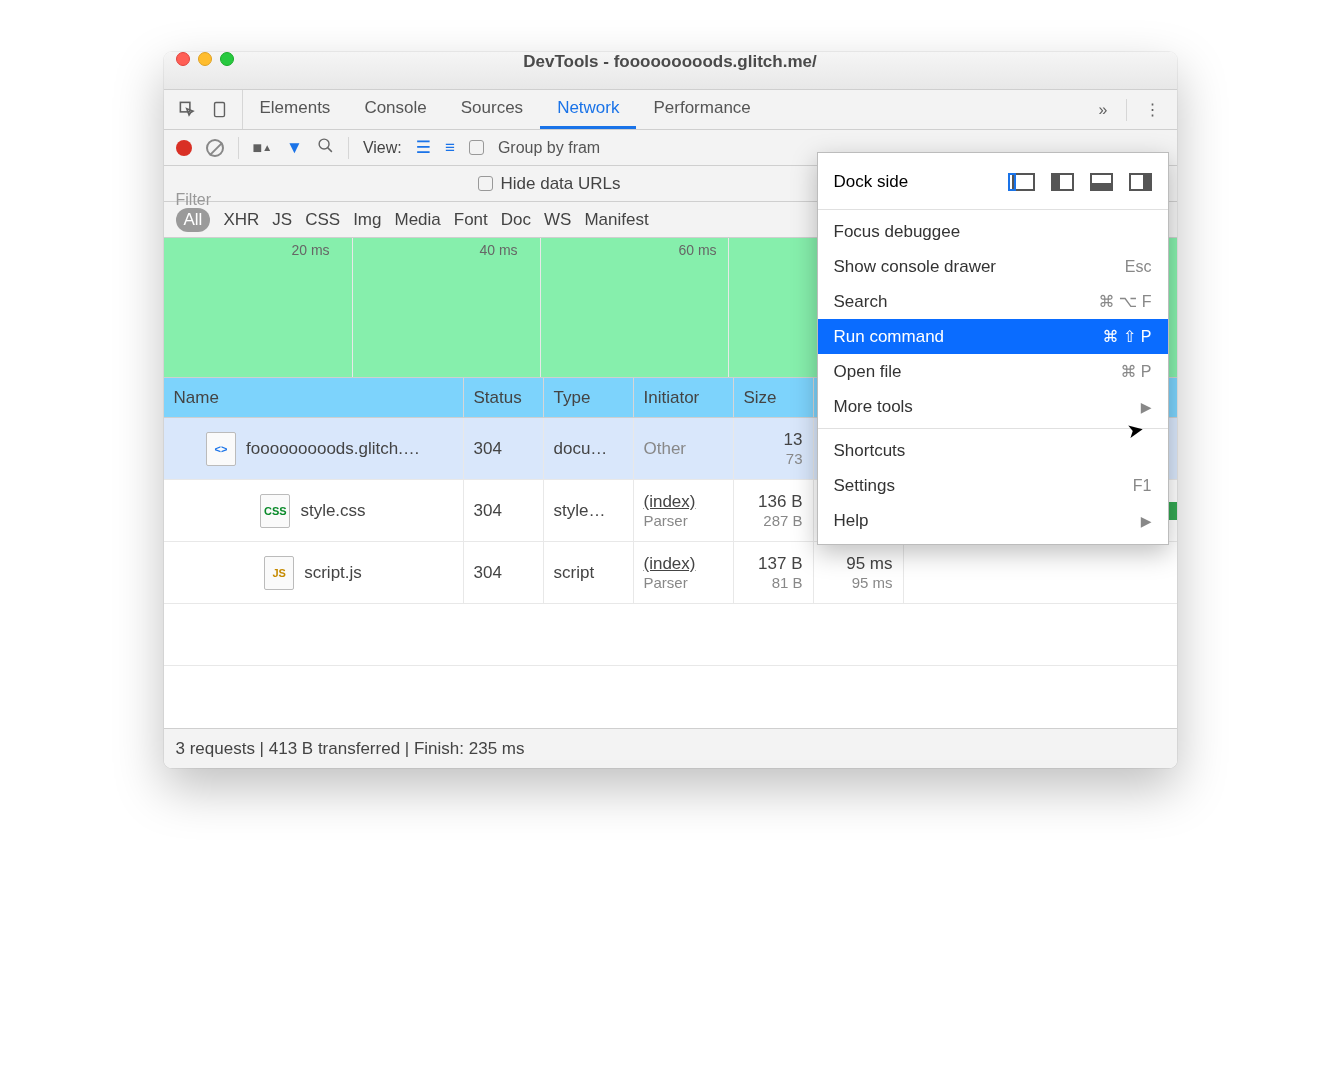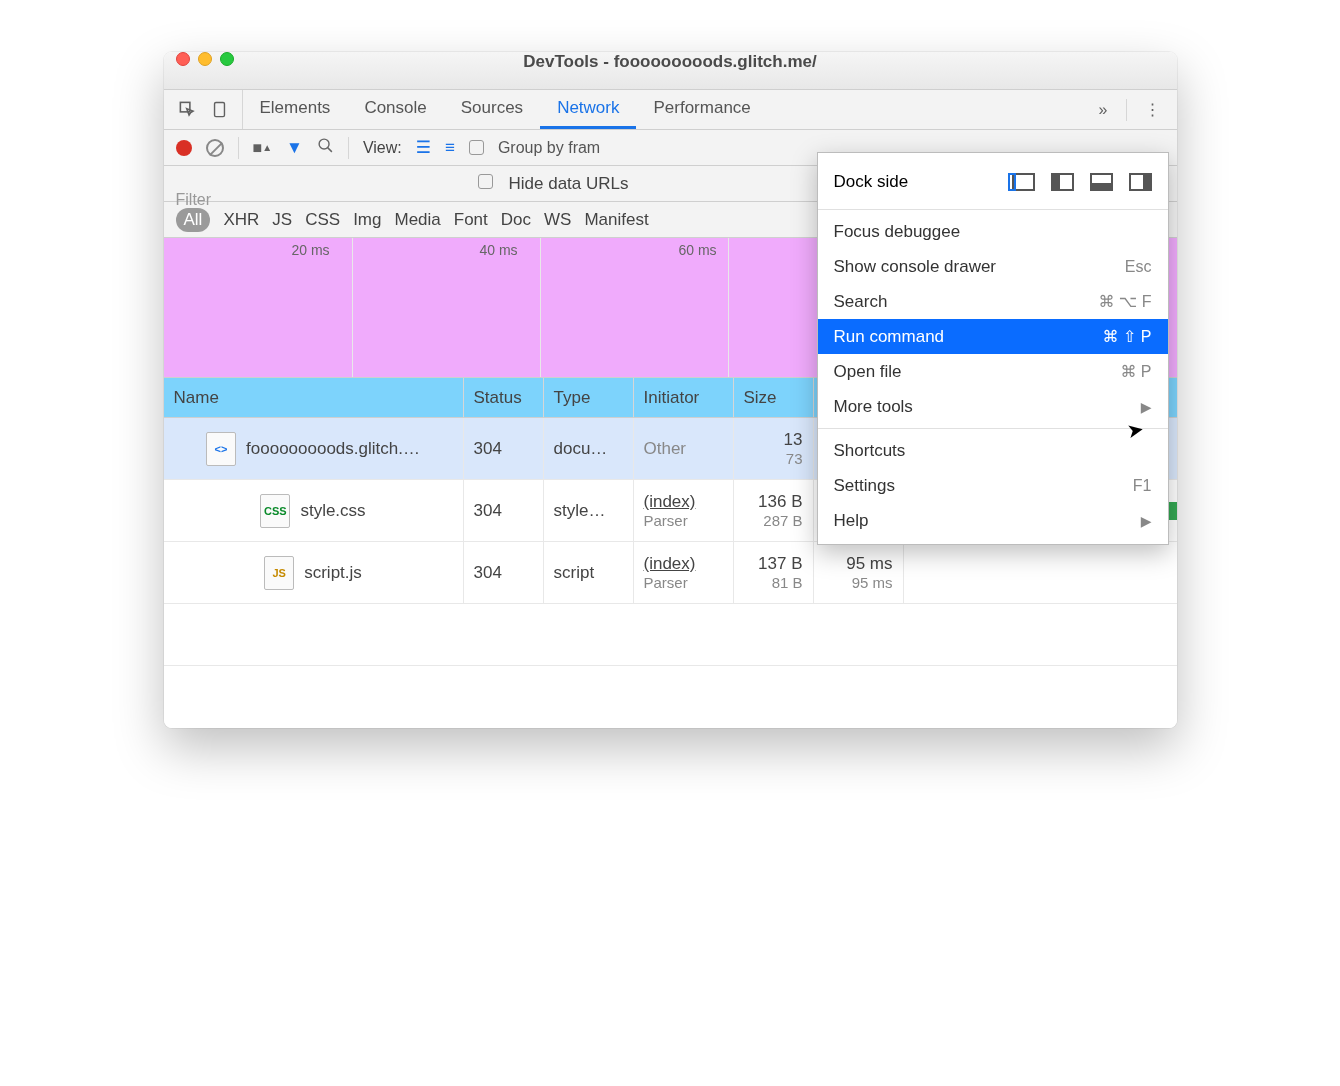--- a/index.html
+++ b/index.html
@@ -23,25 +23,25 @@
 .nosign::after{content:"";position:absolute;width:2px;height:18px;background:#888;left:7px;top:-1px;transform:rotate(45deg);}
 .vdiv { width:1px; height:22px; background:#d6d6d6; }
 .search-ic{font-size:17px;color:#666;}
 .funnel-ic{color:#1a73e8;font-size:17px;}
 .view-label{color:#444;}
 .view-btn{color:#1a73e8;font-size:17px;}
 .checkbox-box{width:15px;height:15px;border:1px solid #999;border-radius:3px;display:inline-block;}
 .filterbar { height:36px; background:#f3f3f3; border-bottom:1px solid #cfcfcf; display:flex; align-items:center; }
 .filter-input { flex:0 0 314px; border:none; background:transparent; padding:0 12px; height:100%; font-size:16px; outline:none; color:#555;margin-top:32px; }
 .filter-input::placeholder{color:#999;}
-.hide-urls { display:flex; gap:16px; font-size:17px; color:#444; }
+.hide-urls { display:flex; align-items:center; gap:8px; font-size:17px; color:#444; }
 .filter-chips { height:36px; background:#f3f3f3; border-bottom:1px solid #cfcfcf; display:flex; align-items:center; gap:13px; padding:0 12px; font-size:17px; color:#444; }
 .chip { color:#444; cursor:pointer; }
 .chip.all{ background:#9a9a9a; color:#fff; padding:2px 8px; border-radius:12px; }
-.timeline { height:140px; border-bottom:1px solid #cfcfcf; position:relative; background:#f0abfc; }
+.timeline { height:140px; border-bottom:1px solid #cfcfcf; position:relative; background:#86efac; }
 .tick { position:absolute; top:4px; font-size:14px; color:#666; }
 .tlborder { position:absolute; top:0; bottom:0; width:1px; background:#e8e8e8; }
 .table { background:#fff; }
 .thead { display:flex; height:40px; border-bottom:1px solid #cfcfcf; background:#7dd3fc; }
 .th { padding:0 10px; display:flex; align-items:center; font-size:17px; color:#444; border-right:1px solid #d6d6d6; }
 .trow { display:flex; height:62px; border-bottom:1px solid #e8e8e8; }
 .trow.sel { background:#d9e7fb; }
 .td { padding:6px 10px; display:flex; flex-direction:column; justify-content:center; font-size:17px; color:#444; border-right:1px solid #e8e8e8; overflow:hidden; white-space:nowrap; text-overflow:ellipsis; }
 .td .sub{color:#888;font-size:15px;}
 .td.right{text-align:right;align-items:flex-end;}
@@ -232,20 +232,21 @@
             <span>95 ms</span>
             <span class="sub">95 ms</span>
           </div>
           <div class="td wfcell" style="flex:1;border-right:none"></div>
         </div>
       </div>
     <div class="empty-rows"></div>
     <div class="empty-rows" style="border-bottom:none"></div>
   </div>
 
+  <div class="statusbar">3 requests | 413 B transferred | Finish: 235 ms</div>
 
   <div class="menu">
     <div class="dock-row">
       <span>Dock side</span>
       <div class="dock-icons">
         <div class="dock-ic left"></div>
         <div class="dock-ic bl"></div>
         <div class="dock-ic bb"></div>
         <div class="dock-ic br"></div>
       </div>

